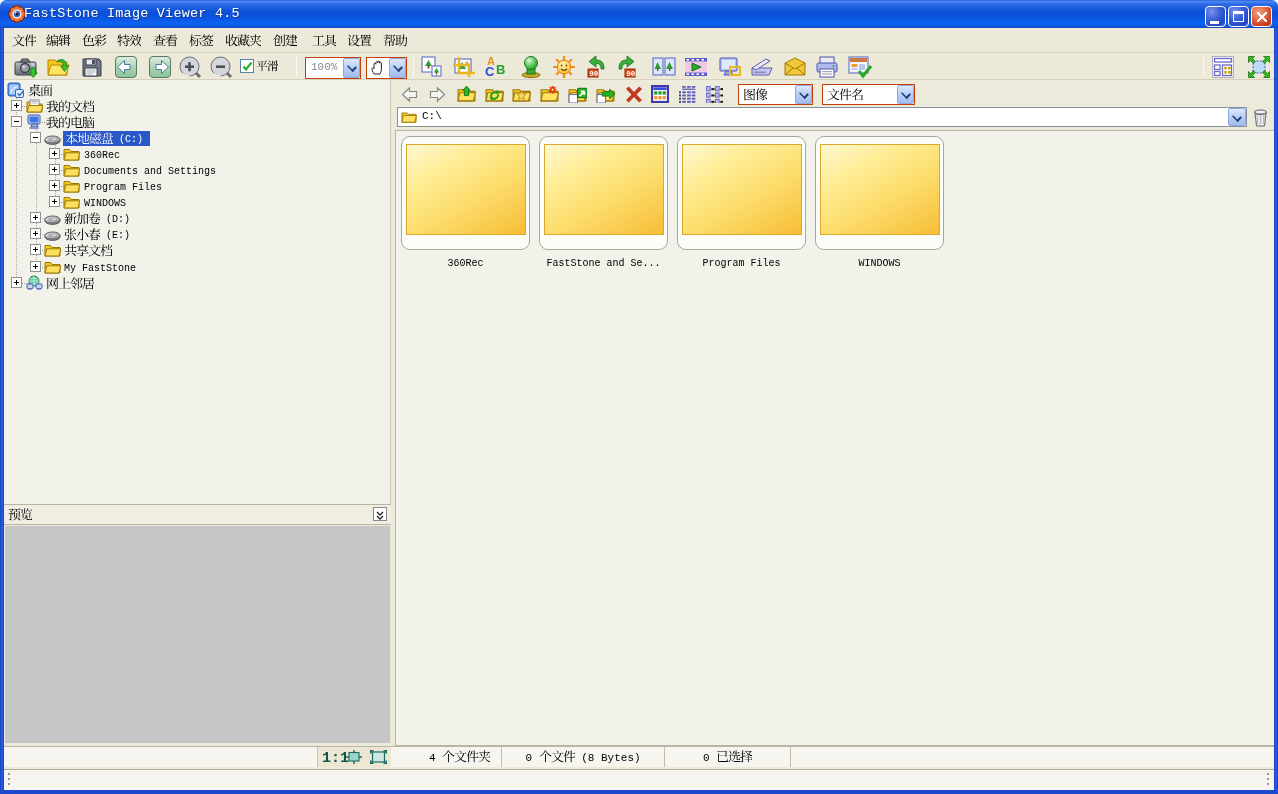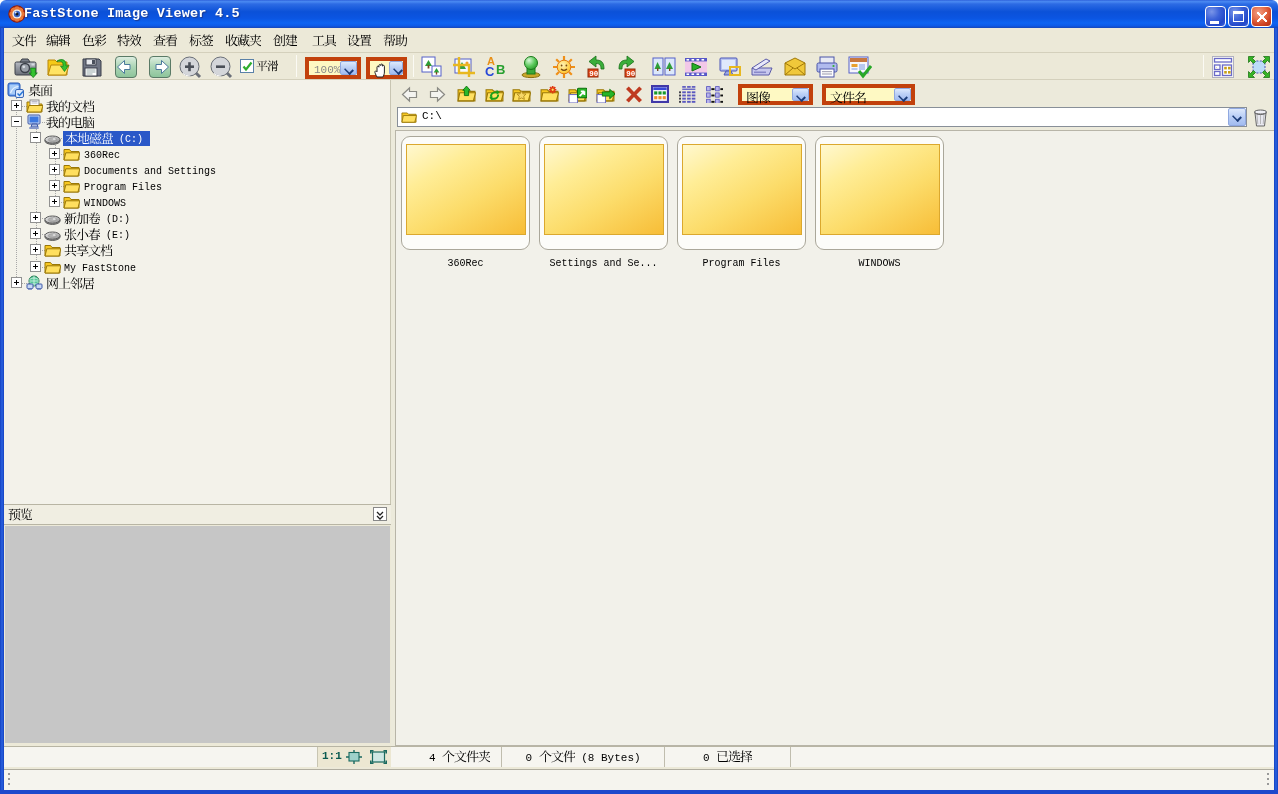--- a/index.html
+++ b/index.html
@@ -12,21 +12,21 @@
 #bR{right:0;top:28px;width:4px;height:762px;background:linear-gradient(90deg,#1340c0,#2a62e0 50%,#1340c0)}
 #bB{left:0;top:790px;width:1278px;height:4px;background:#1d49cc}
 #inner{left:4px;top:28px;width:1270px;height:762px;background:#ece9d8}
 .winbtn{top:6px;width:21px;height:21px;border-radius:4px;border:1px solid #fff;}
 #btnmin,#btnmax{background:radial-gradient(circle at 30% 25%,#7a95e8 0%,#3c62d8 40%,#2247c8 75%,#3c63dd 100%)}
 #btnclose{background:radial-gradient(circle at 35% 30%,#f0a088 0%,#e56c47 40%,#cc4022 70%,#b03014 100%)}
 
 #menubar{left:4px;top:28px;width:1270px;height:24px;background:#ece9d8}
 #toolbar{left:4px;top:52px;width:1270px;height:28px;background:#ece9d8;border-top:1px solid #d4d0bc;border-bottom:1px solid #d4d0bc}
 
-.combo{position:absolute;background:#fef9c3;border:4px solid #c2410c;display:flex}
+.combo{position:absolute;background:#ffffff;border:1px solid #c2410c;display:flex}
 .combo .txt{flex:1;font-family:"Liberation Mono",monospace;color:#444;padding:3px 0 0 5px;font-size:11px}
 .cbtn{width:17px;height:100%;margin-left:auto;background:linear-gradient(180deg,#dde9fc 0%,#bcd0f6 45%,#a2bcf0 100%);border:1px solid #90a8e0;border-radius:2px;position:relative}
 .cbtn:after{content:"";position:absolute;left:3.5px;top:3.5px;width:6px;height:6px;border-right:2.2px solid #1c3c78;border-bottom:2.2px solid #1c3c78;transform:rotate(45deg) scale(1,.75)}
 
 #treepanel{left:4px;top:80px;width:387px;height:424px;background:#f3f2ea;border-right:1px solid #c8c5b2}
 #pvhead{left:4px;top:504px;width:387px;height:21px;background:#f0eee2;border-top:1px solid #b8b5a4;border-bottom:1px solid #b8b5a4}
 #pvarea{left:5px;top:526px;width:385px;height:217px;background:#c6c6c6}
 #lstat{left:4px;top:746px;width:387px;height:21px;background:#f6f5f0;border-top:1px solid #b8b5a4;border-right:1px solid #c8c5b2}
 #rpanel{left:391px;top:80px;width:883px;height:666px;background:#eceadb}
 #filearea{left:395px;top:130px;width:879px;height:616px;background:#f2f1ea;border:1px solid #b8b5a8;border-right:none}
@@ -65,21 +65,21 @@
       <circle cx="13" cy="5" r="2.4"></circle>
       <circle cx="5" cy="13" r="2.4"></circle>
       <circle cx="13" cy="13" r="2.4"></circle>
 </g>
 <circle cx="9" cy="9" r="8.2" fill="none" stroke="#8a1808" stroke-width="1"></circle>
 <circle cx="9" cy="9" r="4.6" fill="#f4f0e8"></circle>
 <circle cx="9" cy="9" r="3.2" fill="#3a66c8"></circle>
 <circle cx="9" cy="9" r="1.5" fill="#101820"></circle>
 <circle cx="7.6" cy="7.4" r="1" fill="#fff" opacity=".85"></circle>
 </svg>
-<div class="abs mono" style="left:24px;top:6px;font-size:13.5px;font-weight:bold;color:#fff;letter-spacing:.2px;text-shadow:1px 1px 1px #1a3a90">FastStone Image Viewer 4.5</div>
+<div class="abs mono" style="left:24px;top:6px;font-size:13.5px;font-weight:normal;color:#fff;letter-spacing:.2px;text-shadow:1px 1px 1px #1a3a90">FastStone Image Viewer 4.5</div>
 <div class="abs winbtn" id="btnmin" style="left:1205px"></div>
 <div class="abs winbtn" id="btnmax" style="left:1228px"></div>
 <div class="abs winbtn" id="btnclose" style="left:1251px"></div>
 <div class="abs" style="left:1210px;top:21px;width:9px;height:3px;background:#fff"></div>
 <div class="abs" style="left:1233px;top:11px;width:11px;height:11px;border:1px solid #fff;border-top:3px solid #fff"></div>
 <svg class="abs" style="left:1256px;top:11px" width="12" height="12" viewBox="0 0 12 12">
 <path d="M1 2L2 1L6 5L10 1L11 2L7 6L11 10L10 11L6 7L2 11L1 10L5 6Z" fill="#fff" stroke="#fff" stroke-width="1"></path>
   </svg>
 <div class="abs" id="menubar"></div>
 <div class="abs" style="left:12px;top:34px"><svg class="cnr" width="24" height="14" viewBox="0 0 24 14">
@@ -522,21 +522,21 @@
 <div class="abs" id="pvhead"></div>
 <div class="abs" style="left:8px;top:508px"><svg class="cnr" width="24" height="14" viewBox="0 0 24 14">
       <path d="M9.7 5.1L8.4 5C8.4 8.6 8.5 10.8 4.7 12.2L4.8 12.4C9.3 11.1 9.2 8.9 9.2 5.5C9.5 5.4 9.6 5.3 9.7 5.1ZM9.1 9.8L8.9 9.9C9.8 10.5 11.1 11.5 11.6 12.3C12.6 12.7 12.9 10.7 9.1 9.8ZM11.4 0.6L10.8 1.3L5.6 1.3L5.7 1.7L8.3 1.7C8.3 2.3 8.1 3.2 8 3.7L6.9 3.7L6.1 3.3L6.1 9.8L6.2 9.8C6.6 9.8 6.9 9.5 6.9 9.5L6.9 4.1L10.8 4.1L10.8 9.5L10.9 9.5C11.2 9.5 11.6 9.3 11.6 9.2L11.6 4.2C11.8 4.2 12 4.1 12.1 4L11.1 3.2L10.7 3.7L8.4 3.7C8.7 3.2 9.1 2.4 9.3 1.7L12.1 1.7C12.3 1.7 12.4 1.6 12.5 1.5C12.1 1.1 11.4 0.6 11.4 0.6ZM1.6 2.7L1.5 2.8C2.1 3.2 2.8 4 3 4.7C3.5 5.1 4 4.4 3.4 3.7C4 3.1 4.8 2.3 5.1 1.8C5.4 1.8 5.6 1.8 5.7 1.7L4.7 0.7L4.2 1.3L0.7 1.3L0.8 1.7L4.2 1.7C3.9 2.2 3.5 2.9 3.2 3.4C2.9 3.2 2.4 2.9 1.6 2.7ZM3.3 10.9L3.3 5.4L4.6 5.4C4.4 5.9 4.1 6.5 4 6.9L4.1 7C4.6 6.6 5.2 6 5.5 5.5C5.8 5.5 5.9 5.5 6 5.4L5.1 4.5L4.6 5L0.6 5L0.7 5.4L2.5 5.4L2.5 10.9C2.5 11.1 2.4 11.1 2.2 11.1C2 11.1 0.8 11.1 0.8 11.1L0.8 11.3C1.4 11.3 1.7 11.4 1.8 11.6C2 11.7 2.1 11.9 2.1 12.2C3.2 12.1 3.3 11.6 3.3 10.9ZM17.5 0.5L16.2 0.4L16.2 5.4L16.4 5.4C16.7 5.4 17 5.2 17 5.2L17 0.9C17.3 0.8 17.5 0.7 17.5 0.5ZM15 1.4L13.7 1.2L13.7 5.1L13.8 5.1C14.1 5.1 14.5 4.9 14.5 4.8L14.5 1.7C14.8 1.7 14.9 1.6 15 1.4ZM19.8 8.5L18.6 8.3L18.6 11.3C18.6 11.9 18.9 12.1 20 12.1L21.7 12.1C24.1 12.1 24.5 11.9 24.5 11.5C24.5 11.4 24.4 11.3 24.1 11.2L24.1 9.6L23.9 9.6C23.8 10.4 23.6 10.9 23.5 11.2C23.5 11.3 23.4 11.3 23.2 11.3C23 11.3 22.5 11.3 21.7 11.3L20.1 11.3C19.5 11.3 19.4 11.3 19.4 11.1L19.4 8.8C19.7 8.7 19.8 8.6 19.8 8.5ZM19.1 6.9L17.8 6.7C17.8 8.9 17.7 10.8 12.7 12.1L12.8 12.3C18.3 11.1 18.5 9.2 18.7 7.2C18.9 7.2 19 7 19.1 6.9ZM20.4 3L20.3 3.1C20.9 3.5 21.8 4.3 22 5C22.9 5.5 23.3 3.6 20.4 3ZM15.5 9.6L15.5 6.1L21.4 6.1L21.4 9.7L21.5 9.7C21.8 9.7 22.2 9.5 22.2 9.5L22.2 6.2C22.4 6.2 22.6 6.1 22.7 6L21.7 5.2L21.2 5.7L15.5 5.7L14.6 5.3L14.6 9.9L14.7 9.9C15.1 9.9 15.5 9.7 15.5 9.6ZM20.5 0.7L19.2 0.4C18.9 2.1 18.2 3.8 17.5 4.9L17.7 5.1C18.3 4.4 18.9 3.6 19.4 2.5L24.1 2.5C24.3 2.5 24.4 2.5 24.5 2.3C24 1.9 23.3 1.4 23.3 1.4L22.7 2.2L19.6 2.2C19.7 1.8 19.9 1.4 20 1C20.3 1 20.4 0.9 20.5 0.7Z" fill="#000"></path>
     </svg></div>
 <div class="abs" style="left:373px;top:507px;width:14px;height:14px;background:#fff;border:1px solid #888"><svg width="12" height="12" viewBox="0 0 12 12">
       <path d="M3 2l3 3 3-3M3 6l3 3 3-3" fill="none" stroke="#222" stroke-width="1.3"></path>
     </svg></div>
 <div class="abs" id="pvarea"></div>
 <div class="abs" id="lstat"></div>
 <div class="abs" style="left:317px;top:747px;width:74px;height:20px;background:#ece7d2;border-left:1px solid #c8c5b2"></div>
-<div class="abs mono" style="left:322px;top:750px;font-size:11px;font-weight:bold;color:#0a5a50">1:1</div>
+<div class="abs mono" style="left:322px;top:750px;font-size:15px;font-weight:bold;color:#0a5a50">1:1</div>
 <svg class="abs" style="left:346px;top:750px" width="16" height="14" viewBox="0 0 16 14">
     <rect x="3" y="2.5" width="10" height="8.5" fill="#9ed2ca" stroke="#1a6a60" stroke-width="1.1"></rect>
     <path d="M0 7h3M13 7h3M8 0v2.5M8 11v3" stroke="#1a6a60" stroke-width="1.4"></path>
   </svg>
 <svg class="abs" style="left:370px;top:750px" width="17" height="14" viewBox="0 0 17 14">
     <rect x="2.5" y="2" width="12" height="10" fill="#cfe8e4" stroke="#1a6a60" stroke-width="1.2"></rect>
     <g fill="#1a6a60">
       <rect x="0" y="0" width="3.5" height="1.6"></rect>
       <rect x="0" y="0" width="1.6" height="3.5"></rect>
       <rect x="13.5" y="0" width="3.5" height="1.6"></rect>
@@ -684,21 +684,21 @@
     <path d="M5 7l.8 9M8.5 7v9M12 7l-.8 9" stroke="#aaa" fill="none" stroke-width=".8"></path>
   </svg>
 <div class="abs" id="filearea"></div>
 <div class="card" style="left:401px;top:136px">
     <div class="folderimg"></div>
   </div>
 <div class="clabel" style="left:401px">360Rec</div>
 <div class="card" style="left:539px;top:136px">
     <div class="folderimg"></div>
   </div>
-<div class="clabel" style="left:539px">Settings and Se...</div>
+<div class="clabel" style="left:539px">FastStone and Se...</div>
 <div class="card" style="left:677px;top:136px">
     <div class="folderimg"></div>
   </div>
 <div class="clabel" style="left:677px">Program Files</div>
 <div class="card" style="left:815px;top:136px">
     <div class="folderimg"></div>
   </div>
 <div class="clabel" style="left:815px">WINDOWS</div>
 <div class="abs" id="rstat">
 <div class="seg" style="left:3px;width:108px;text-indent:24px"><span class="mono" style="font-size:11px">4 </span><svg class="cnr" width="48" height="14" viewBox="0 0 48 14">

